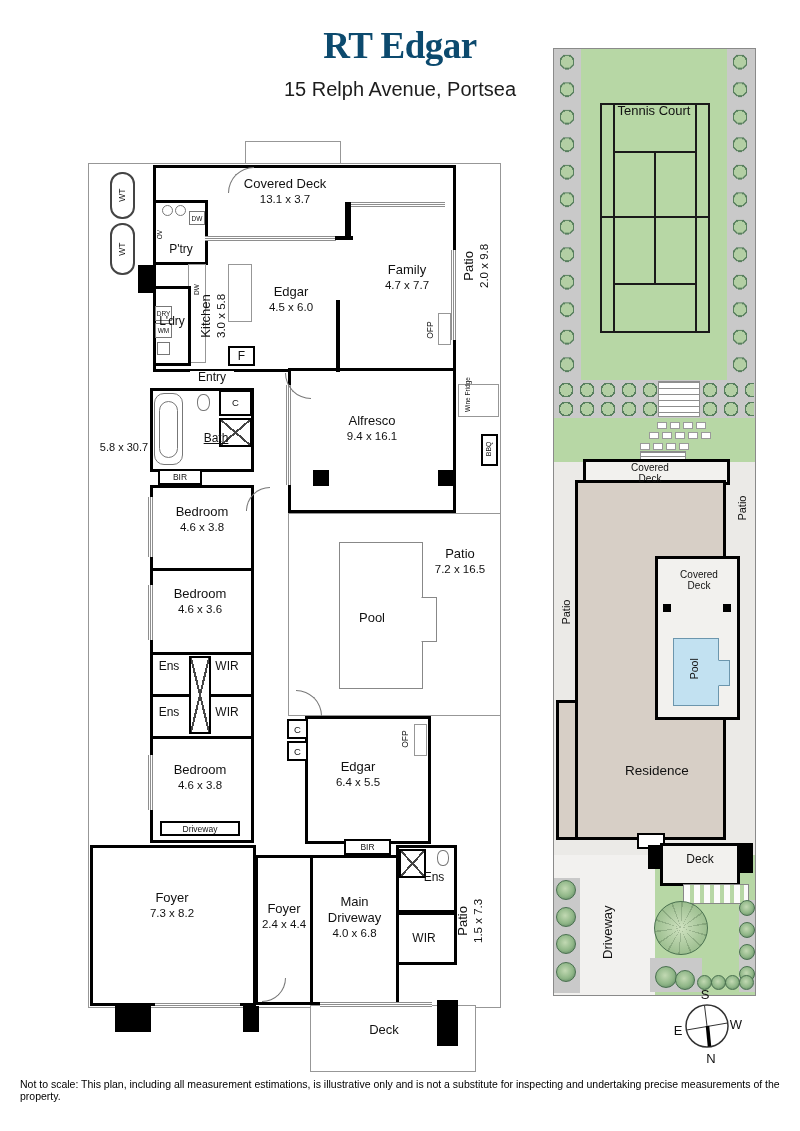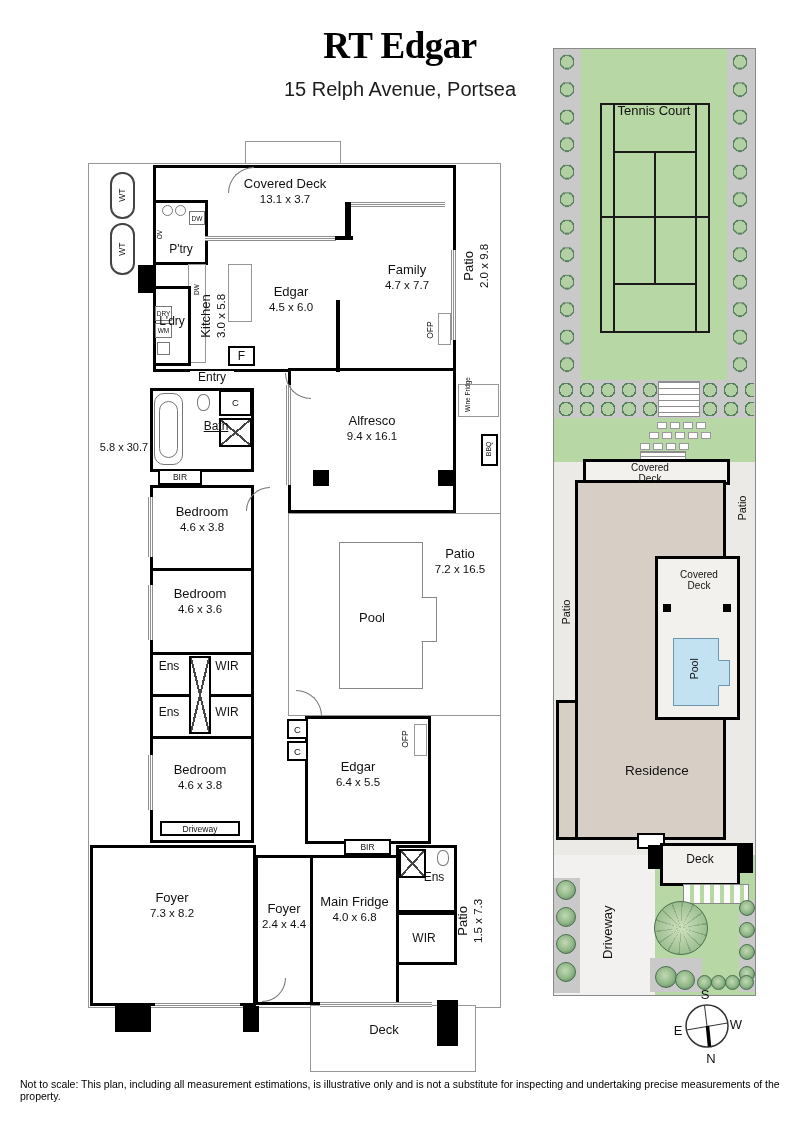--- a/index.html
+++ b/index.html
@@ -42,21 +42,21 @@
         background:radial-gradient(circle at 45% 42%, #c2d9b3, #8fb687 55%, #587f5e 92%);}
   .bigtree{border-radius:50%;border:1px solid #49704f;
         background:repeating-conic-gradient(rgba(40,70,40,.22) 0 4deg, rgba(0,0,0,0) 4deg 26deg),
                    radial-gradient(circle, #cfe2c0, #9dbf90 70%, #587f5e);}
   .stairs-v{background:#fff;background-image:repeating-linear-gradient(to bottom, #8e8e8e 0 1px, rgba(0,0,0,0) 1px 6px);border:1px solid #8e8e8e;}
   .stairs-h{background:#fff;background-image:repeating-linear-gradient(to bottom, #8e8e8e 0 1px, rgba(0,0,0,0) 1px 4px);border:1px solid #8e8e8e;}
   .paver{background:#fff;border:1px solid #9a9a9a;width:10px;height:7px;}
   .court-line{background:#1a1a1a;}
   .beige{background:#d7cfc6;border:3px solid #000;}
   .deckw{background:#f2f1ee;border:3px solid #000;}
-  .title{font-family:"Liberation Serif", serif;font-weight:bold;font-size:37px;color:#000000;text-align:center;letter-spacing:-0.5px;}
+  .title{font-family:"Liberation Serif", serif;font-weight:bold;font-size:37px;color:#0c4a6e;text-align:center;letter-spacing:-0.5px;}
   .addr{font-size:20px;color:#1c1c1c;text-align:center;}
   .foot{font-size:10.5px;color:#000;}
 </style>
 </head>
 <body>
 
 <div class="a title" style="left:200px;top:24px;width:400px;">RT Edgar</div>
 <div class="a addr" style="left:200px;top:78px;width:400px;">15 Relph Avenue, Portsea</div>
 
 <div class="a thin" style="left:88px;top:163px;width:413px;height:845px;"></div>
@@ -154,21 +154,21 @@
 <div class="a lbl" style="left:251px;top:284px;width:80px;">
   <span>Edgar</span>
     <span class="d">4.5 x 6.0</span>
   </div>
 <div class="a lbl rot" style="left:168px;top:301px;width:90px;">
   <span>Kitchen</span>
     <span class="d">3.0 x 5.8</span>
   </div>
 <div class="a md" style="left:150px;top:315px;width:44px;">L'dry</div>
 <div class="a md" style="left:190px;top:371px;width:44px;background:#fff;">Entry</div>
-<div class="a md" style="left:194px;top:420px;width:44px;text-decoration:underline;">Bath</div>
+<div class="a md" style="left:194px;top:432px;width:44px;text-decoration:underline;">Bath</div>
 <div class="a md" style="left:98px;top:441px;width:52px;font-size:11px;">5.8 x 30.7</div>
 <div class="a lbl" style="left:332px;top:413px;width:80px;">
   <span>Alfresco</span>
     <span class="d">9.4 x 16.1</span>
   </div>
 <div class="a tiny rot" style="left:448px;top:391px;width:40px;">Wine Fridge</div>
 <div class="a tiny rot" style="left:477px;top:445px;width:24px;font-size:7px;">BBQ</div>
 <div class="a sm rot" style="left:415px;top:325px;width:30px;">OFP</div>
 <div class="a sm rot" style="left:390px;top:734px;width:30px;">OFP</div>
 <div class="a lbl" style="left:160px;top:504px;width:84px;">
@@ -198,21 +198,21 @@
   </div>
 <div class="a lbl" style="left:130px;top:890px;width:84px;">
   <span>Foyer</span>
     <span class="d">7.3 x 8.2</span>
   </div>
 <div class="a lbl" style="left:244px;top:901px;width:80px;">
   <span>Foyer</span>
     <span class="d">2.4 x 4.4</span>
   </div>
 <div class="a lbl" style="left:316px;top:894px;width:77px;">
-  <span>Main Fridge</span>
+  <span>Main Driveway</span>
     <span class="d">4.0 x 6.8</span>
   </div>
 <div class="a md" style="left:419px;top:871px;width:30px;">Ens</div>
 <div class="a md" style="left:404px;top:932px;width:40px;">WIR</div>
 <div class="a lbl rot" style="left:435px;top:906px;width:70px;">
   <span>Patio</span>
     <span class="d">1.5 x 7.3</span>
   </div>
 <div class="a lbl" style="left:360px;top:1022px;width:48px;">Deck</div>
 <div class="a sm rot" style="left:110px;top:190px;width:24px;">WT</div>

